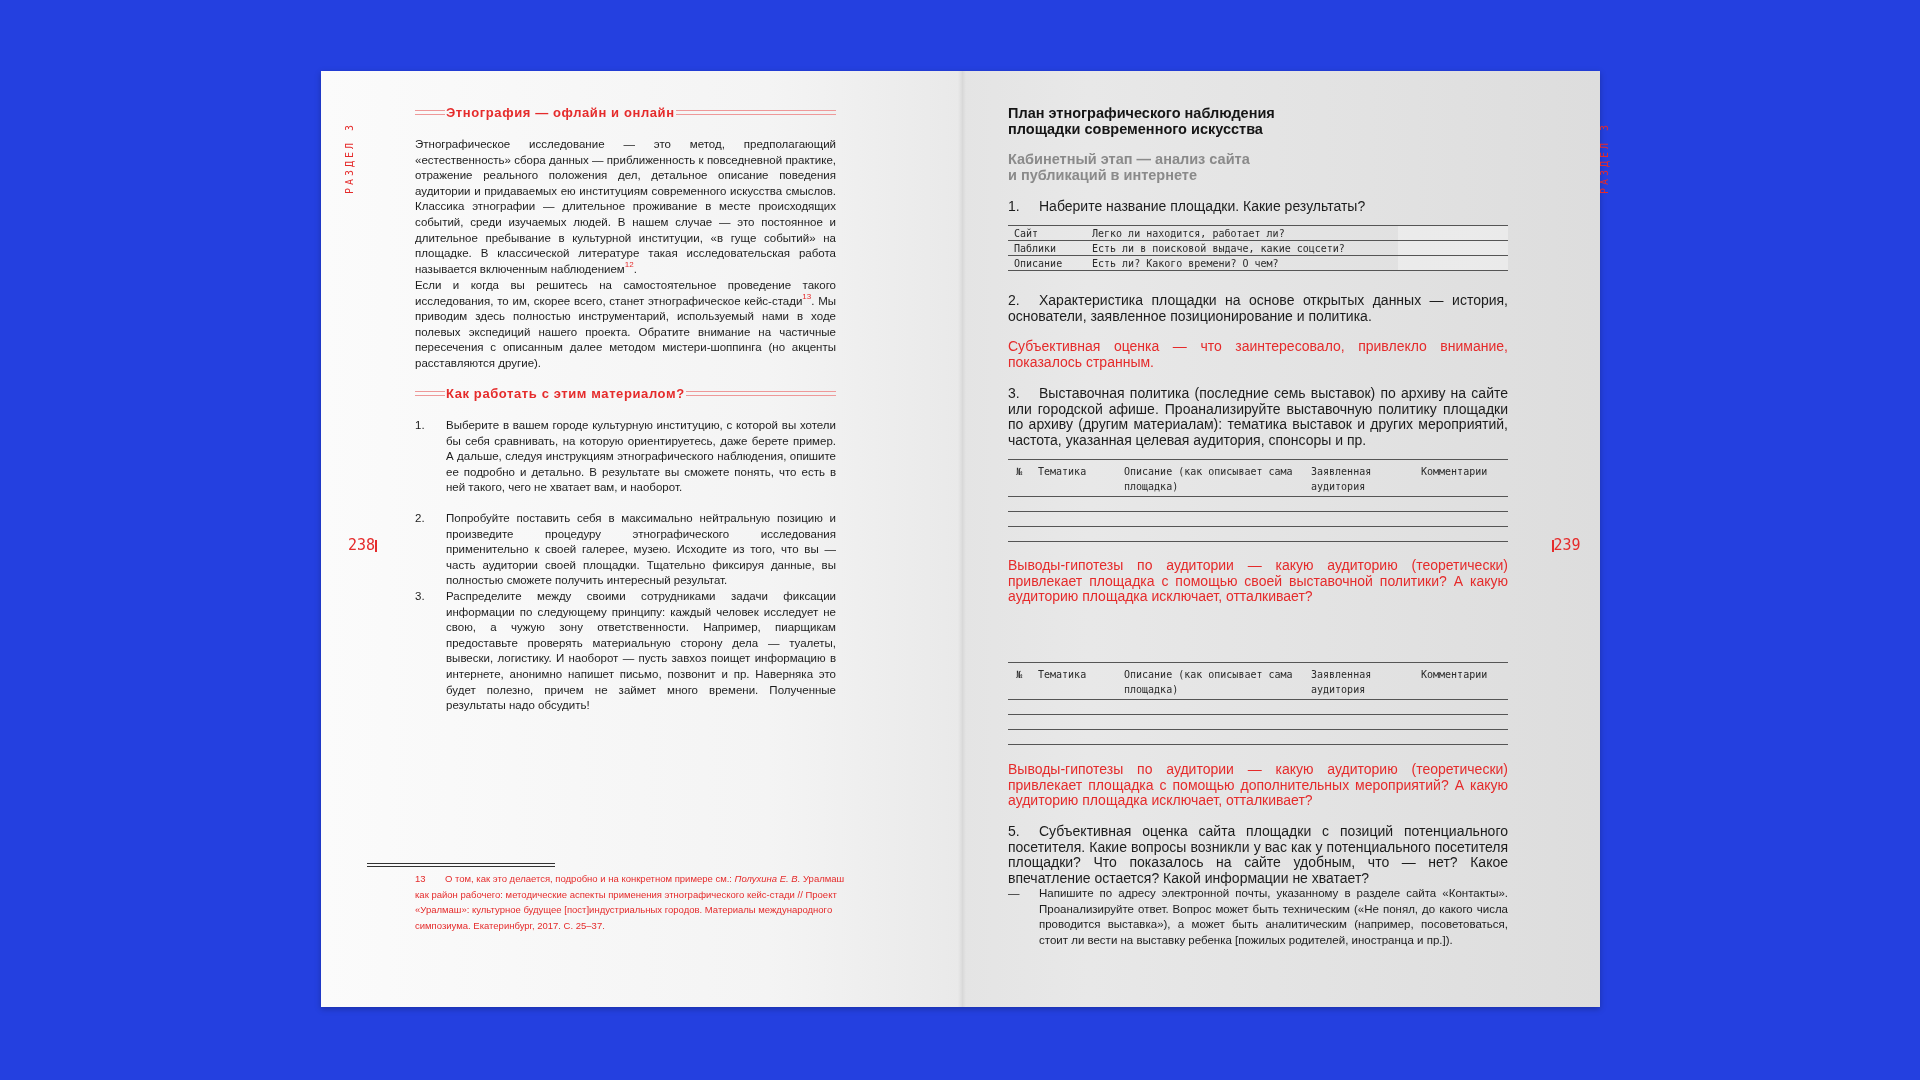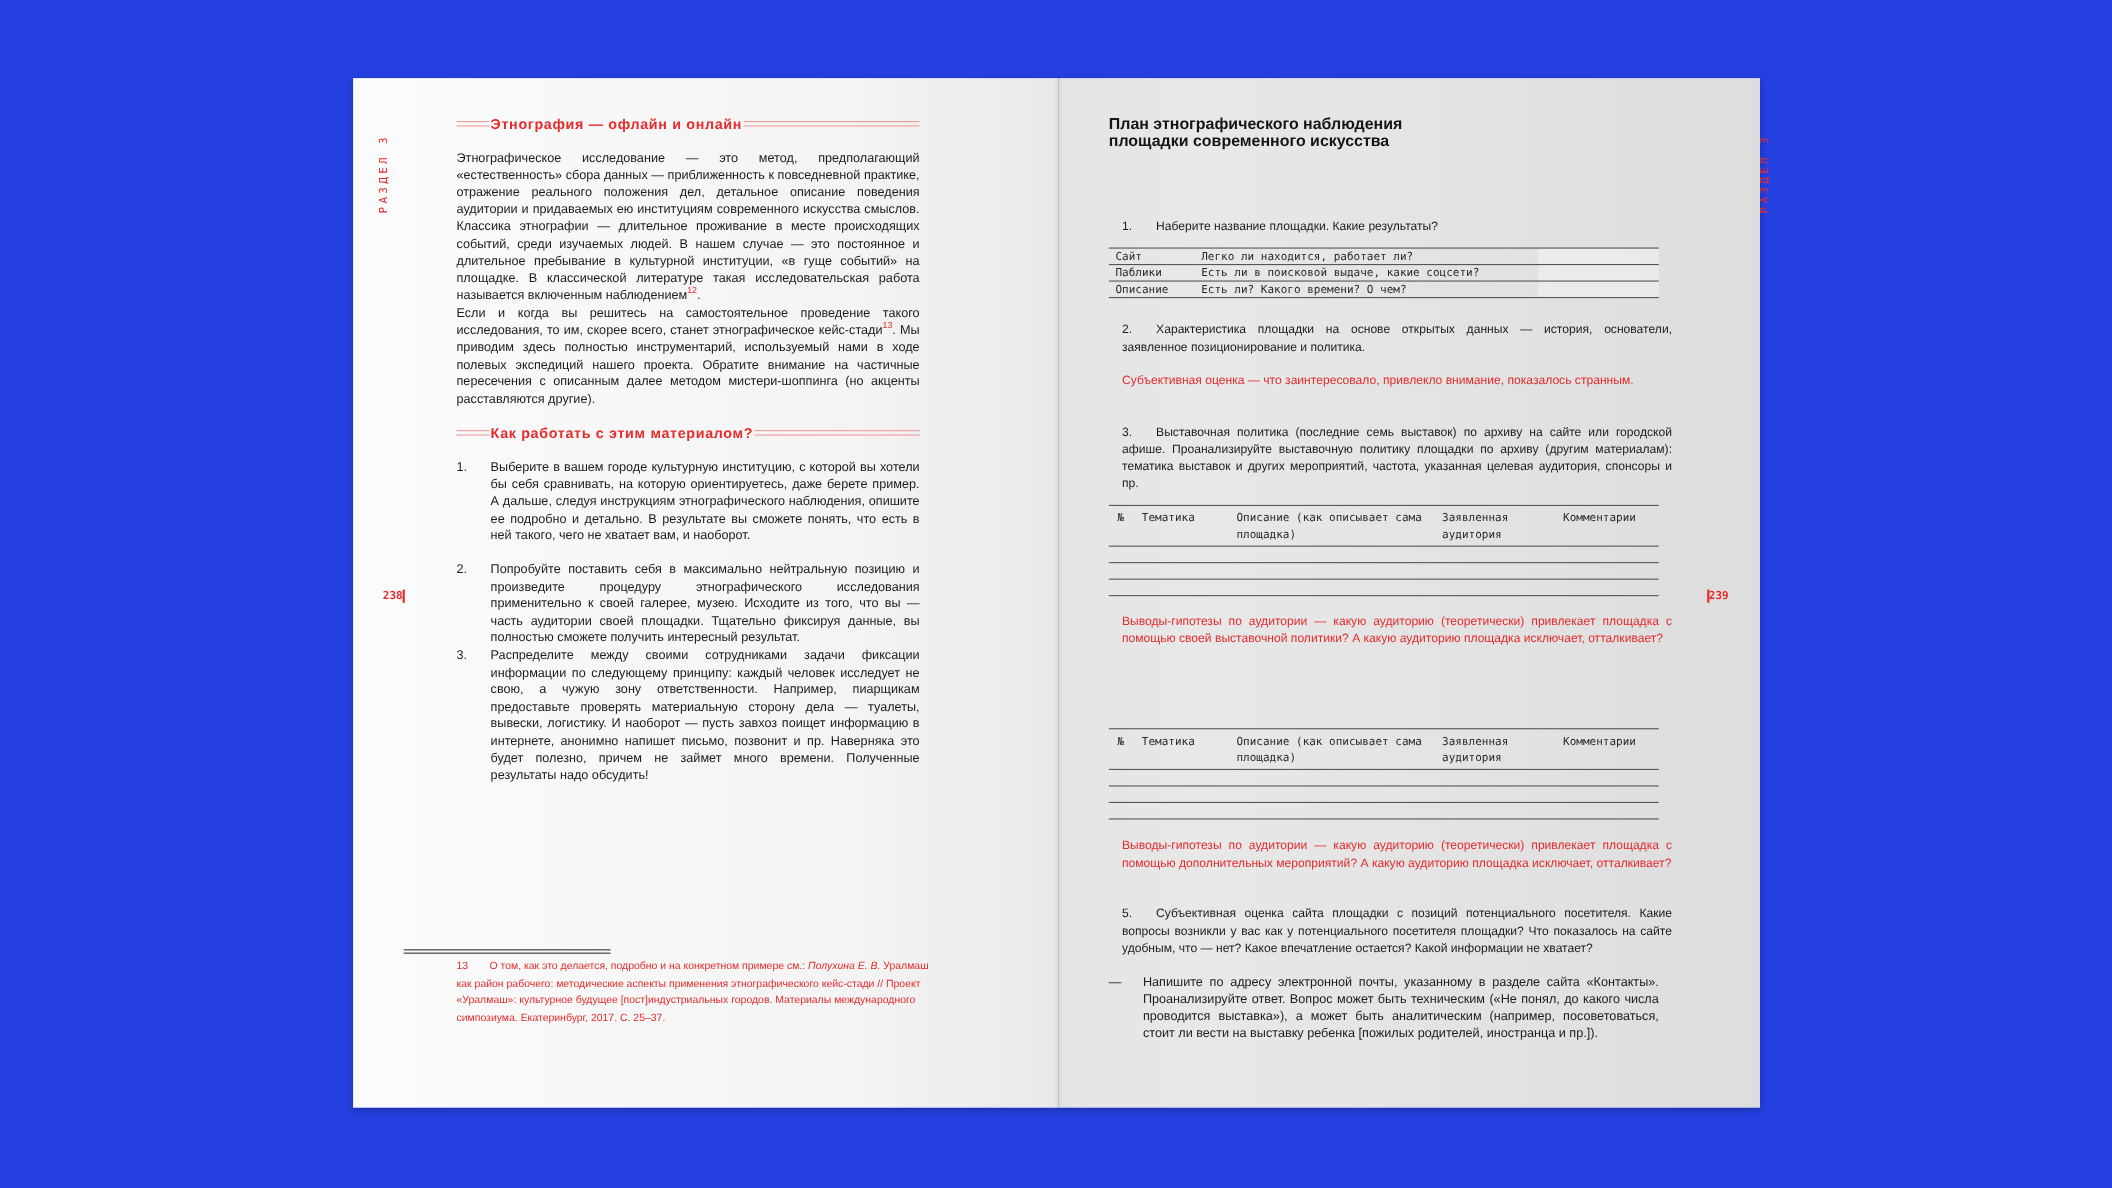--- a/index.html
+++ b/index.html
@@ -29,23 +29,22 @@
     }
     .red { color: #e52b2b; }
     .running-head {
       position: absolute; width: 80px; height: 14px;
       transform: rotate(-90deg); transform-origin: center;
       font-size: 10px; letter-spacing: 3px; color: #e52b2b;
       text-align: center;
       font-family: "DejaVu Sans Mono", monospace;
     }
     .folio {
-      position: absolute; font-size: 10px; color: #e52b2b;
+      position: absolute; font-size: 15px; color: #e52b2b;
       font-family: "DejaVu Sans Mono", monospace;
-      font-weight: bold;
     }
     .folio .bar { display: inline-block; width: 1.5px; height: 12px; background: #e52b2b; vertical-align: middle; }
 
     
     .lcol { position: absolute; left: 94px; width: 421px; font-size: 11.5px; line-height: 15.6px; }
     .rule-heading {
       position: absolute; left: 94px; width: 421px; height: 16px;
       display: flex; align-items: center;
     }
     .rule-heading .lines {
@@ -62,21 +61,21 @@
     .list-item .txt { flex: 1; text-align: justify; }
     .fn-rule { position: absolute; left: 46px; top: 792px; width: 188px; height: 4px; border-top: 1px solid #333; border-bottom: 1px solid #333; }
     .footnotes { position: absolute; left: 94px; top: 800px; width: 440px; font-size: 9.5px; line-height: 15.5px; color: #e52b2b; }
     .footnotes .fn-num { display: inline-block; width: 30px; }
     .footnotes i { font-style: italic; }
 
     
     .rcol { position: absolute; left: 46px; width: 500px; }
     .title { font-weight: bold; font-size: 14.5px; line-height: 16px; color: #151515; }
     .subtitle { font-weight: bold; font-size: 14.5px; line-height: 16px; color: #8a8a8a; }
-    .rtext { font-size: 11px; line-height: 15.6px; text-align: justify; margin-left: 12px; }
+    .rtext { font-size: 14px; line-height: 15.6px; text-align: justify; }
     .rtext .n { display: inline-block; width: 31px; }
     .mono { font-family: "DejaVu Sans Mono", "Liberation Mono", monospace; font-size: 10px; }
     table.grid { border-collapse: collapse; width: 500px; }
     table.grid td { padding: 0 6px; border-bottom: 1.5px solid #555; height: 15px; vertical-align: middle; color: #2a2a2a; }
     table.grid tr:first-child td { border-top: 1.5px solid #555; }
     table.grid td.k { width: 78px; }
     .shade { background: linear-gradient(90deg, rgba(255,255,255,0.0) 0%, rgba(255,255,255,0.0) 78%, rgba(255,255,255,0.35) 78%); }
     .events-table { width: 500px; }
     .events-table .hdr {
       display: grid; grid-template-columns: 22px 86px 187px 110px 95px;
@@ -142,20 +141,24 @@
 
   <div class="page page-right">
     <div class="running-head" style="left:604px; top:80px;">РАЗДЕЛ 3</div>
     <div class="folio" style="left:590px; top:465px;">
       <span class="bar"></span><span>239</span>
     </div>
 
     <div class="rcol" style="top:34px;">
       <div class="title">План этнографического наблюдения</div>
       <div class="title">площадки современного искусства</div>
+    </div>
+    <div class="rcol" style="top:80px;">
+      <div class="subtitle">Кабинетный этап — анализ сайта</div>
+      <div class="subtitle">и публикаций в интернете</div>
     </div>
 
     <div class="rcol rtext" style="top:128px;">
       <span class="n">1.</span><span>Наберите название площадки. Какие результаты?</span>
     </div>
 
     <div class="rcol" style="top:154px;">
       <table class="grid mono">
         <tbody>
             <tr class="shade">

